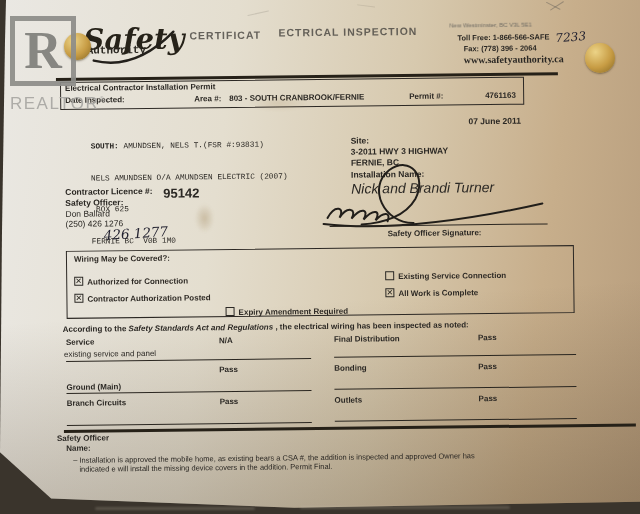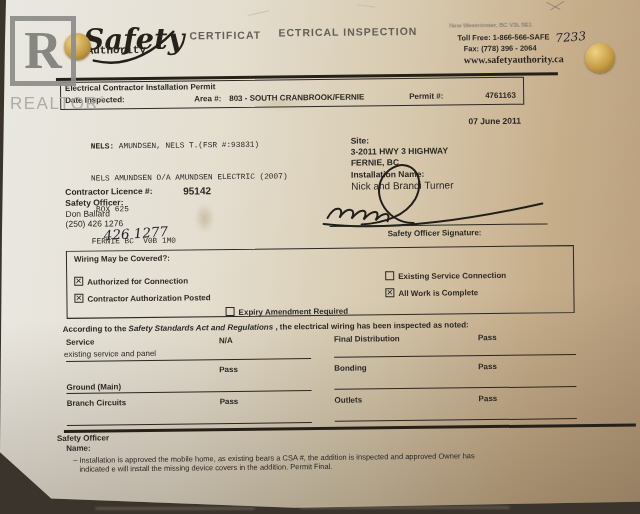--- a/index.html
+++ b/index.html
@@ -73,39 +73,39 @@
     <div class="abs box" style="left:62px;top:79px;width:462px;height:26px;">
       <div class="abs b" style="left:4px;top:1px;font-size:8px;">Electrical Contractor Installation Permit</div>
       <div class="abs b" style="left:4px;top:12.5px;font-size:8px;">Date Inspected:</div>
       <div class="abs b" style="left:133px;top:12.5px;font-size:8px;">Area #:</div>
       <div class="abs b" style="left:168px;top:12.5px;font-size:8px;">803 - SOUTH CRANBROOK/FERNIE</div>
       <div class="abs b" style="left:348px;top:12.5px;font-size:8px;">Permit #:</div>
       <div class="abs b" style="left:424px;top:12.5px;font-size:8px;">4761163</div>
     </div>
 
     <div class="abs mono" style="left:92px;top:118px;">
-      <div><span class="b">NELS:</span><span> AMUNDSEN, NELS T.(FSR #:93831)</span></div>
+      <div><span class="b">SOUTH:</span><span> AMUNDSEN, NELS T.(FSR #:93831)</span></div>
       <div>NELS AMUNDSEN O/A AMUNDSEN ELECTRIC (2007)</div>
       <div> BOX 625</div>
       <div>FERNIE BC  V0B 1M0</div>
     </div>
 
     <div class="abs b" style="left:470px;top:118px;font-size:8.5px;">07 June 2011</div>
 
     <div class="abs b" style="left:352px;top:136px;font-size:8.5px;line-height:11px;">
       <div>Site:</div>
       <div>3-2011 HWY 3 HIGHWAY</div>
       <div>FERNIE, BC</div>
     </div>
 
     <div class="abs b" style="left:352px;top:170px;font-size:8.5px;">Installation Name:</div>
-    <div class="abs" style="left:352px;top:181px;font-size:10px;">Nick and Brandi Turner</div>
+    <div class="abs" style="left:352px;top:181px;font-size:14px;font-style:italic;">Nick and Brandi Turner</div>
 
     <div class="abs b" style="left:66px;top:184px;font-size:8.5px;">Contractor Licence #:</div>
-    <div class="abs b" style="left:184px;top:184px;font-size:10px;">95142</div>
+    <div class="abs b" style="left:164px;top:184px;font-size:13px;">95142</div>
     <div class="abs b" style="left:66px;top:195px;font-size:8.5px;">Safety Officer:</div>
     <div class="abs" style="left:66px;top:206px;font-size:8.5px;">Don Ballard</div>
     <div class="abs" style="left:66px;top:216px;font-size:8.5px;">(250) 426 1276</div>
     <div class="abs hand" style="left:104px;top:223px;font-size:13.5px;transform:rotate(-3deg);">426 1277</div>
 
     <div class="abs stain" style="left:195px;top:202px;width:20px;height:30px;"></div>
     <div class="abs stain" style="left:250px;top:95px;width:60px;height:16px;opacity:.5;"></div>
 
     <svg class="sig abs" style="left:318px;top:162px;width:240px;height:72px;overflow:visible;">
       <path d="M10,56 C18,42 28,46 22,56 C30,44 40,47 34,57 C44,45 52,48 46,58 C56,47 64,49 58,59 C66,50 74,51 70,60"></path>

